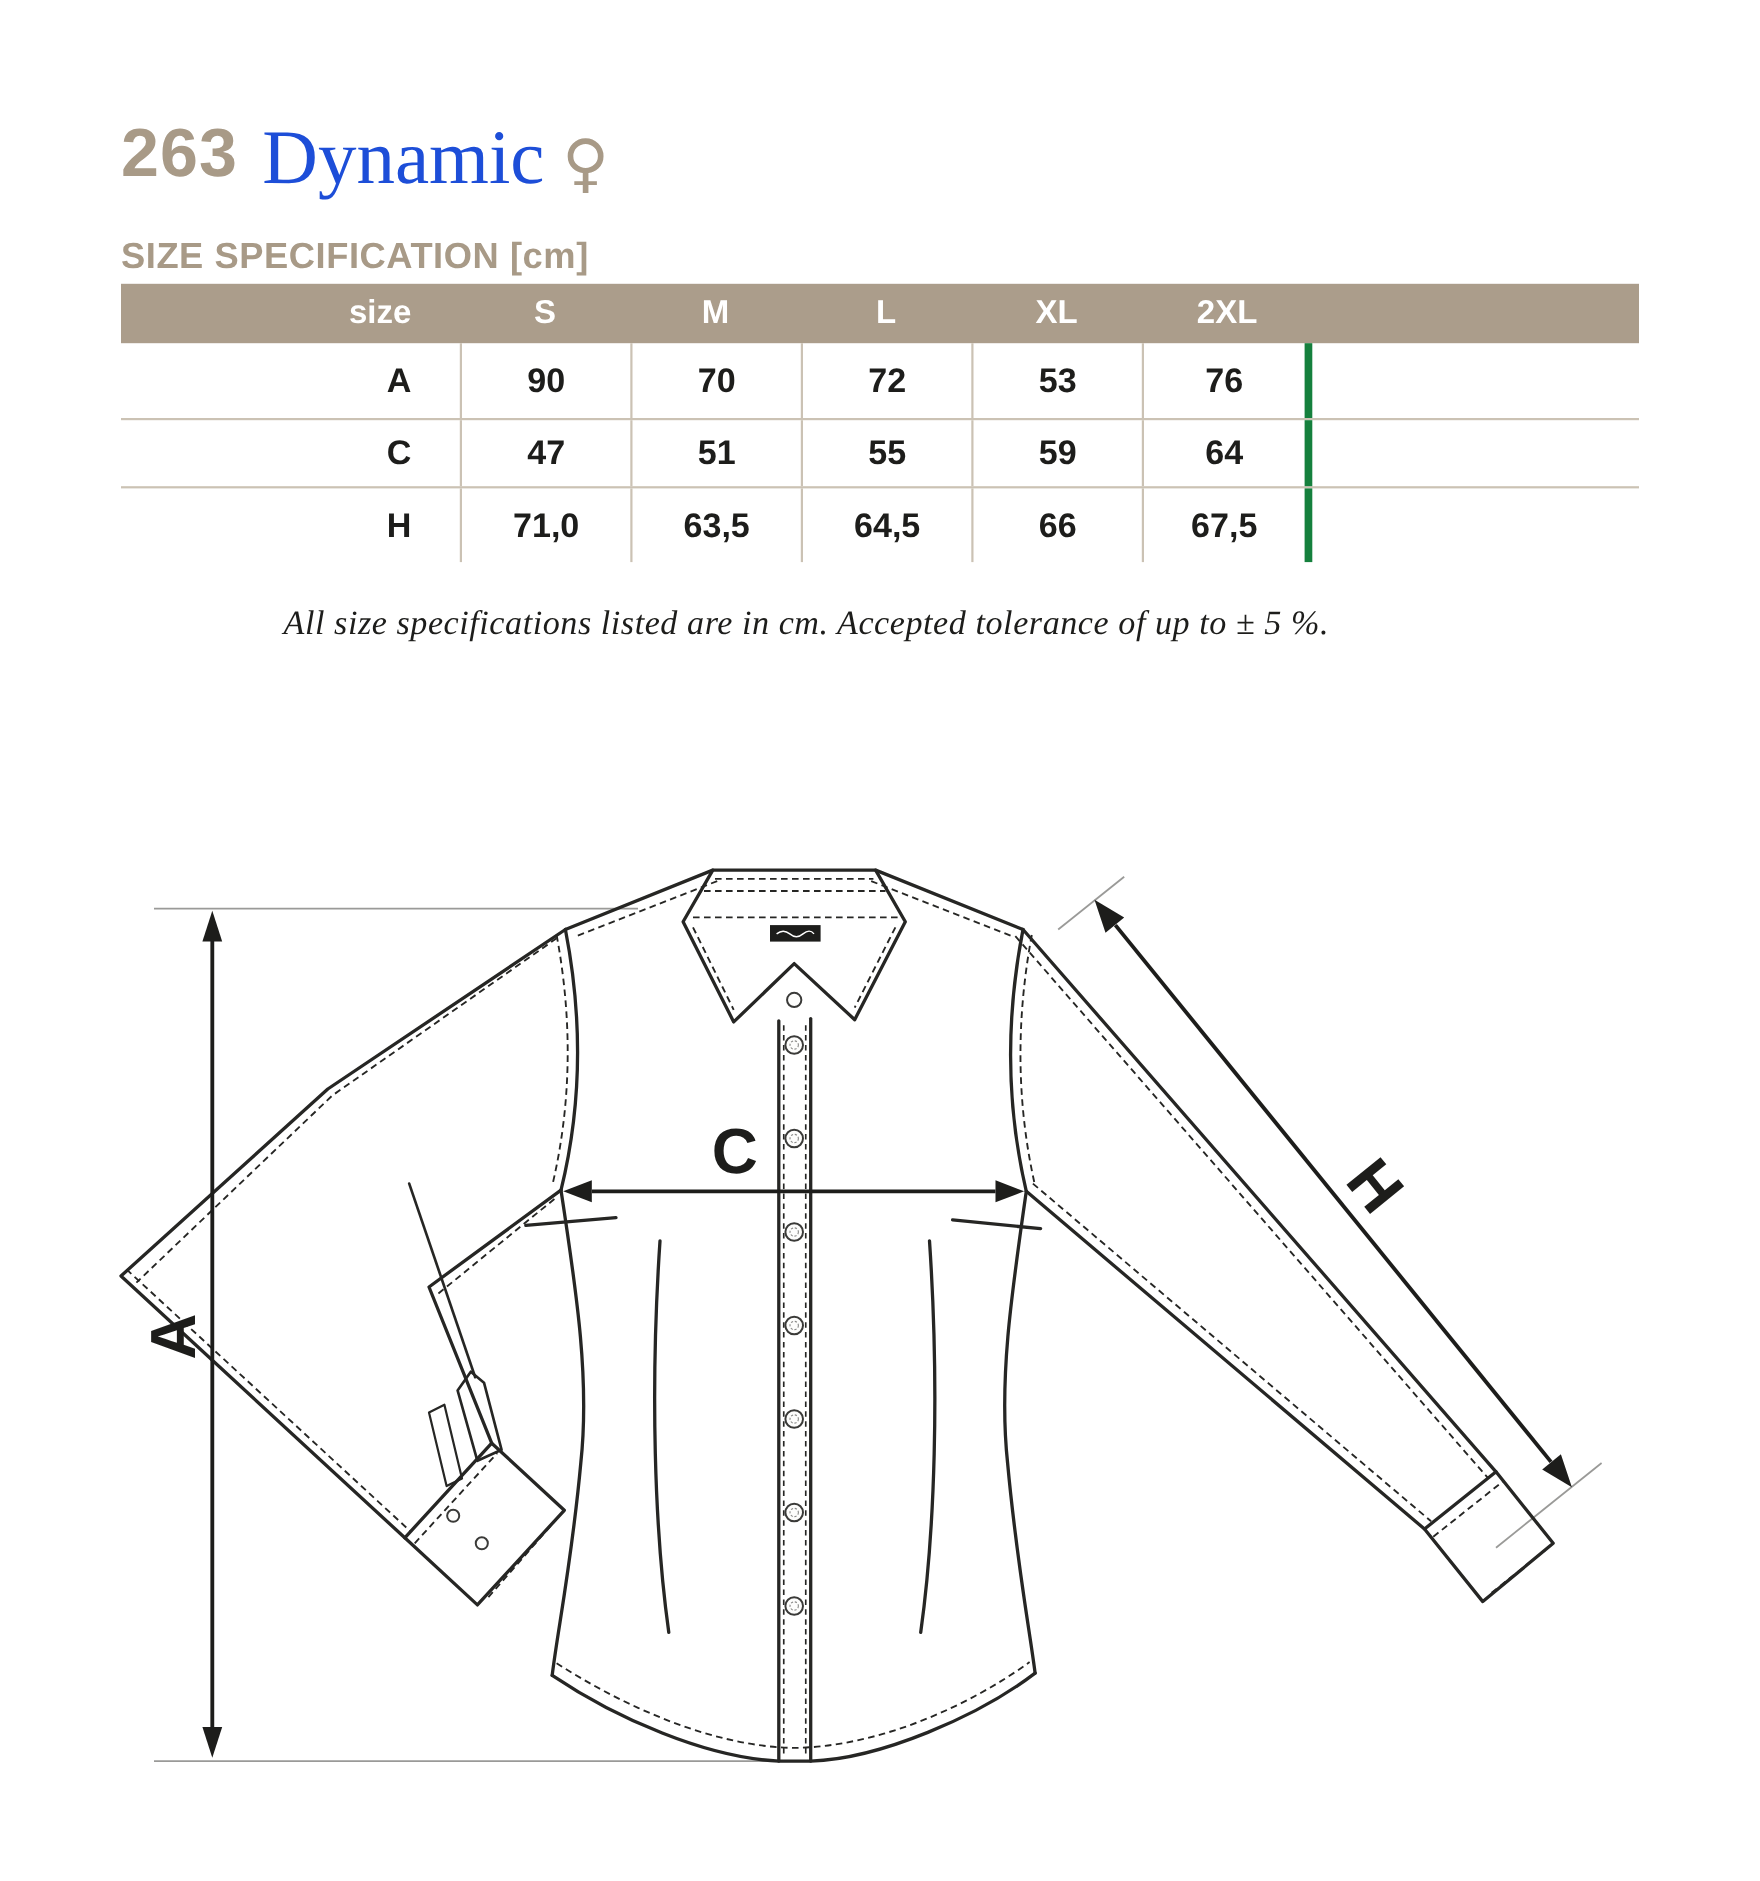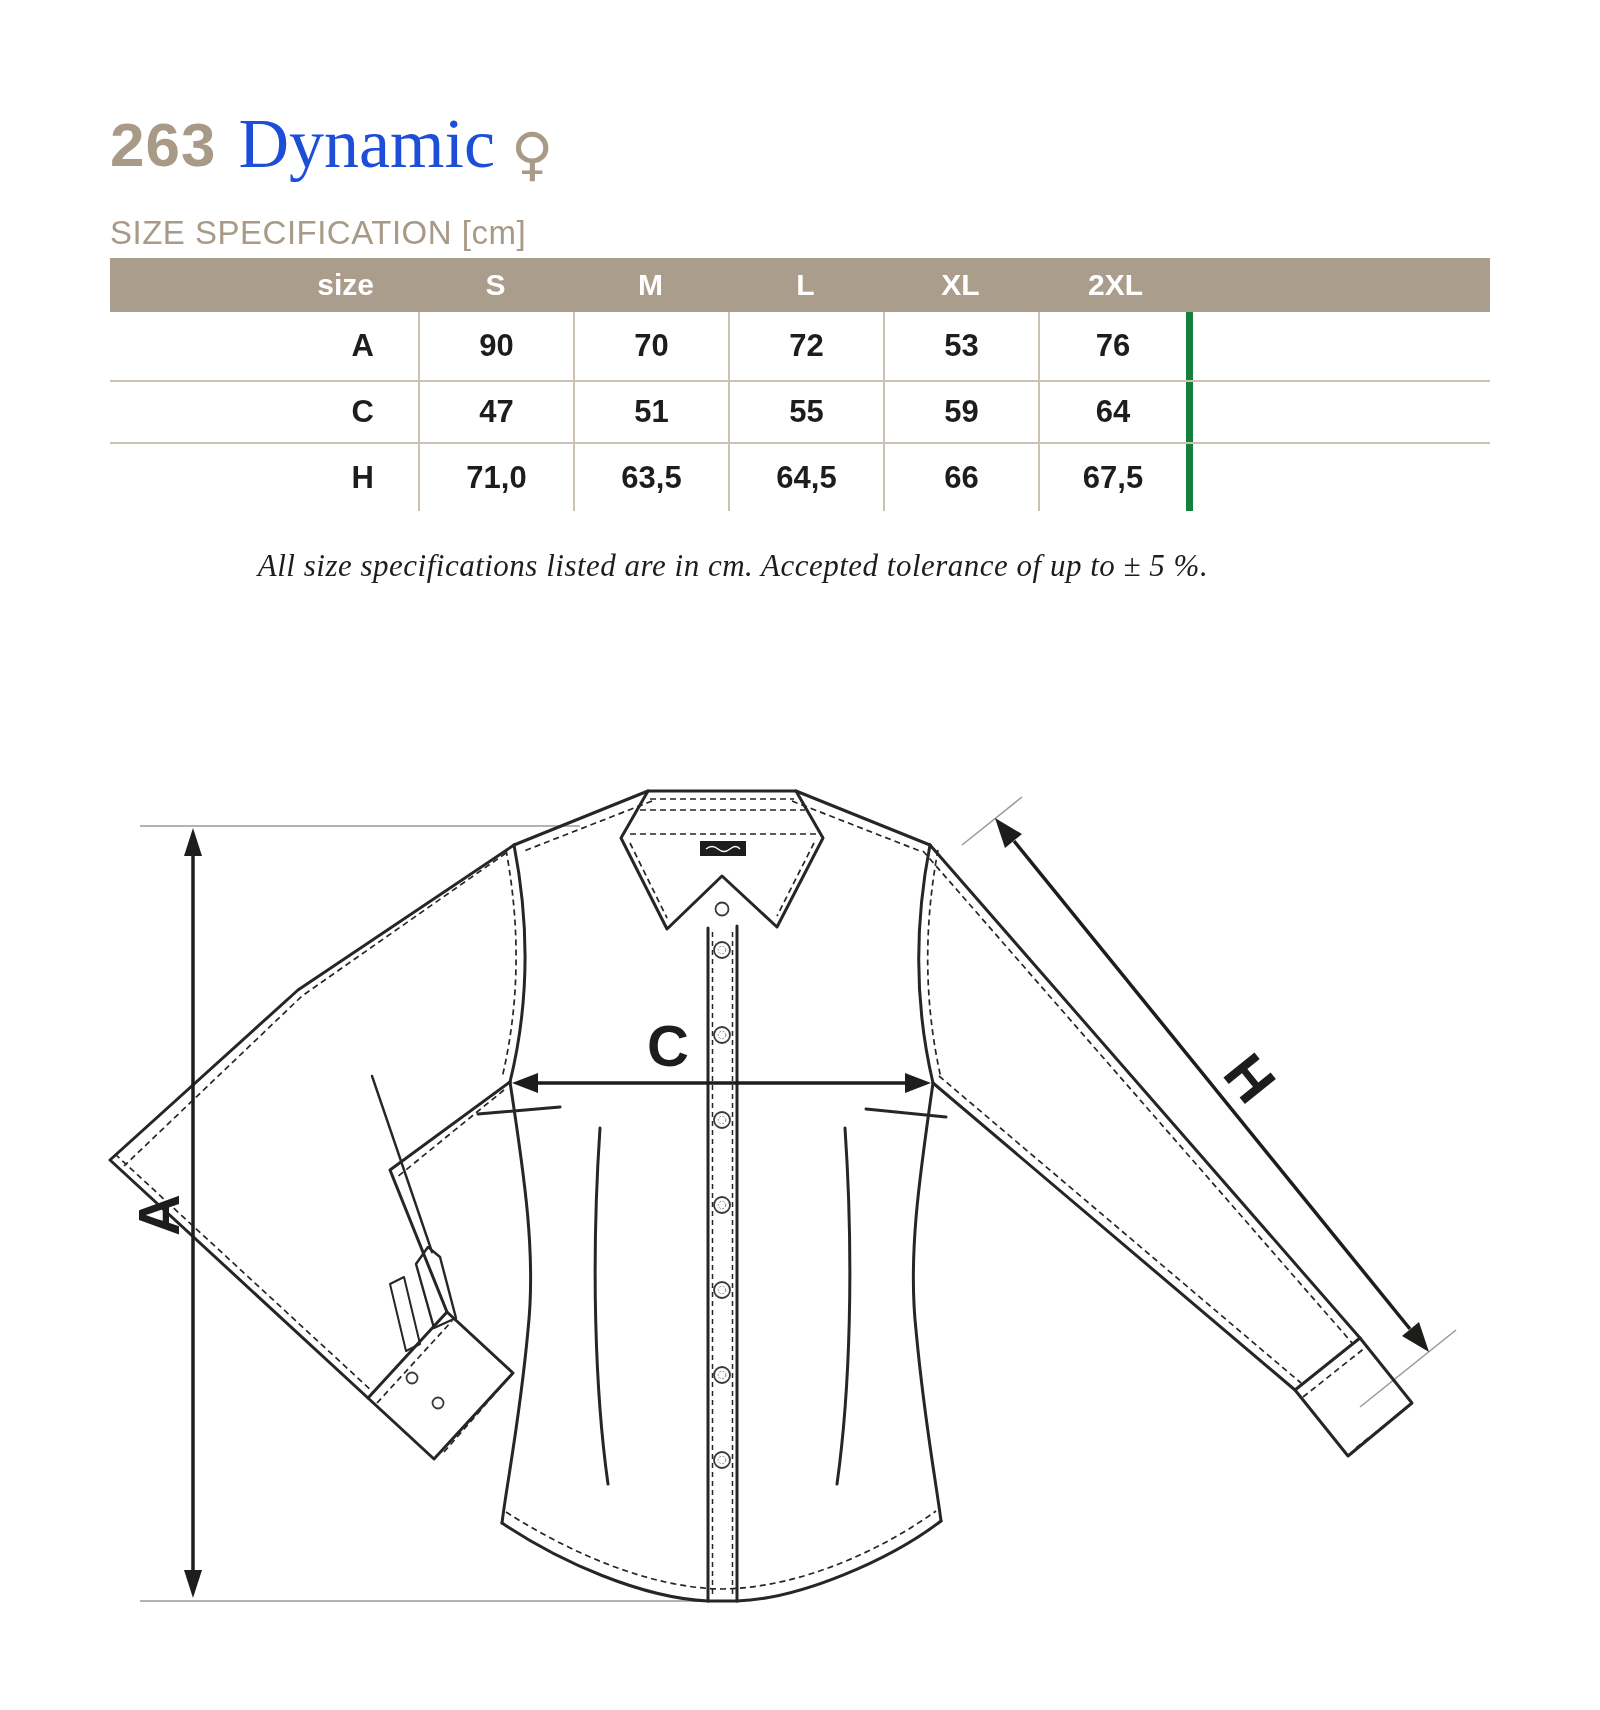--- a/index.html
+++ b/index.html
@@ -1,28 +1,28 @@
 <!DOCTYPE html>
 <html><head>
 <meta charset="utf-8">
 <style>
   html,body{margin:0;padding:0;background:#ffffff;}
   body{width:1600px;height:1710px;position:relative;overflow:hidden;
        font-family:"Liberation Sans",sans-serif;color:#1d1d1b;}
 
   
-  .title-row{position:absolute;left:110px;top:104px;display:flex;align-items:center;}
+  .title-row{position:absolute;left:110px;top:104px;display:flex;align-items:flex-start;}
   .product-code{font-size:62px;font-weight:bold;color:#a89a87;letter-spacing:1px;}
   .product-name{font-family:"Liberation Serif",serif;font-size:70px;font-weight:400;
                 margin-left:22px;color:#1d4ed8;}
   .gender-symbol{font-family:"DejaVu Sans",sans-serif;font-size:58px;color:#a89a87;
                  margin-left:16px;position:relative;top:10px;font-weight:400;}
 
   
-  .section-heading{position:absolute;left:110px;top:214px;font-size:33px;font-weight:normal;
+  .section-heading{position:absolute;left:110px;top:214px;font-size:33px;font-weight:bold;
                    color:#a89a87;letter-spacing:0.5px;text-align:center;}
 
   
   .size-table{position:absolute;left:110px;top:258px;width:1380px;}
   .tr{display:grid;grid-template-columns:308px 155px 155px 155px 155px 155px 1fr;}
   .cell{display:flex;align-items:center;justify-content:center;}
   .header-row{background:#ab9d8b;height:54px;color:#ffffff;font-size:30px;font-weight:bold;}
   .data-row{font-size:31px;font-weight:bold;color:#1d1d1b;}
   .row-a{height:68px;border-bottom:2px solid #cbc2b4;}
   .row-c{height:60px;border-bottom:2px solid #cbc2b4;}

